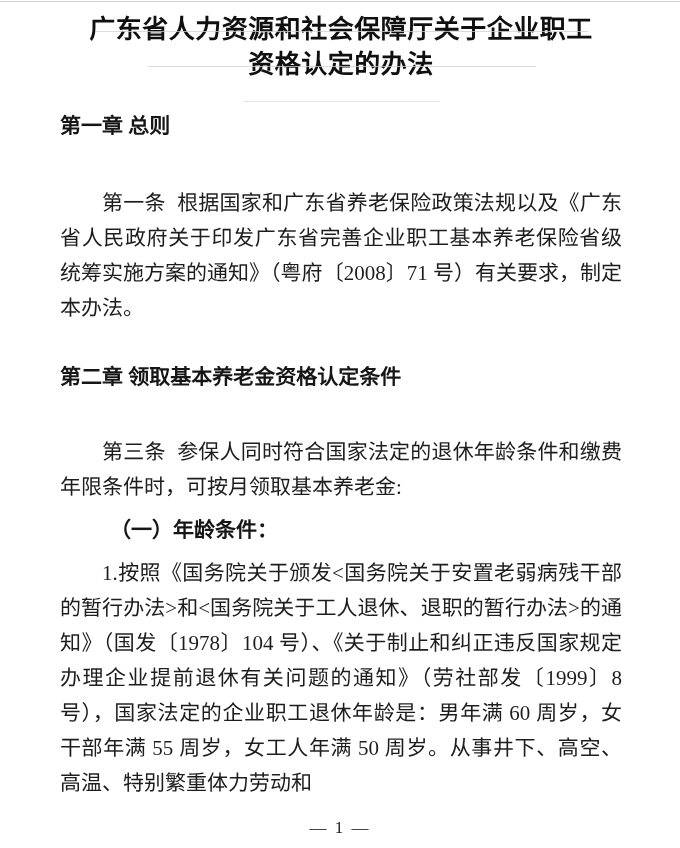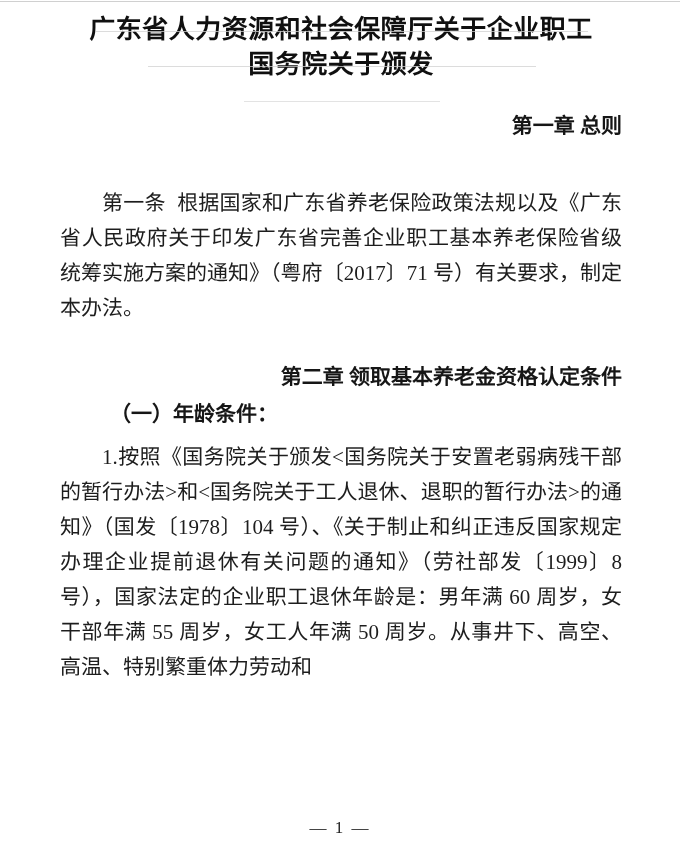--- a/index.html
+++ b/index.html
@@ -19,21 +19,21 @@
     margin: 0;
     font-size: 26px;
     line-height: 35px;
     font-weight: 700;
     text-align: center;
     letter-spacing: 0.5px;
     color: #101010;
   }
   .title .tline { display: block; }
   .chapter {
-    text-align: right;
+    text-align: left;
     font-weight: 700;
     font-size: 21px;
     line-height: 24px;
     color: #161616;
   }
   .chapter-1 { margin-top: 32px; }
   .chapter-2 { margin-top: 39px; }
   .para {
     margin: 0;
     font-size: 21px;
@@ -79,30 +79,31 @@
 
   <div class="artifact artifact-top"></div>
   <div class="artifact artifact-t1"></div>
   <div class="artifact artifact-t2"></div>
   <div class="artifact artifact-t3"></div>
 
   <div class="content">
 
     <h1 class="title">
       <span class="tline">广东省人力资源和社会保障厅关于企业职工</span>
-      <span class="tline">国务院关于颁发</span>
+      <span class="tline">资格认定的办法</span>
     </h1>
 
     <div class="chapter chapter-1">第一章 总则</div>
 
-    <p class="para article-1"><span class="article-label">第一条</span><span>根据国家和广东省养老保险政策法规以及《广东省人民政府关于印发广东省完善企业职工基本养老保险省级统筹实施方案的通知》（粤府〔2017〕71 号）有关要求，制定本办法。</span></p>
+    <p class="para article-1"><span class="article-label">第一条</span><span>根据国家和广东省养老保险政策法规以及《广东省人民政府关于印发广东省完善企业职工基本养老保险省级统筹实施方案的通知》（粤府〔2008〕71 号）有关要求，制定本办法。</span></p>
 
 
     <div class="chapter chapter-2">第二章 领取基本养老金资格认定条件</div>
 
+    <p class="para article-3"><span class="article-label">第三条</span><span>参保人同时符合国家法定的退休年龄条件和缴费年限条件时，可按月领取基本养老金:</span></p>
 
     <p class="sub-heading">（一）年龄条件：</p>
 
     <p class="para item-1-text">1.按照《国务院关于颁发&lt;国务院关于安置老弱病残干部的暂行办法&gt;和&lt;国务院关于工人退休、退职的暂行办法&gt;的通知》（国发〔1978〕104 号）、《关于制止和纠正违反国家规定办理企业提前退休有关问题的通知》（劳社部发〔1999〕8 号），国家法定的企业职工退休年龄是：男年满 60 周岁，女干部年满 55 周岁，女工人年满 50 周岁。从事井下、高空、高温、特别繁重体力劳动和</p>
 
   </div>
 
   <div class="page-number">— 1 —</div>
 
 </div>

